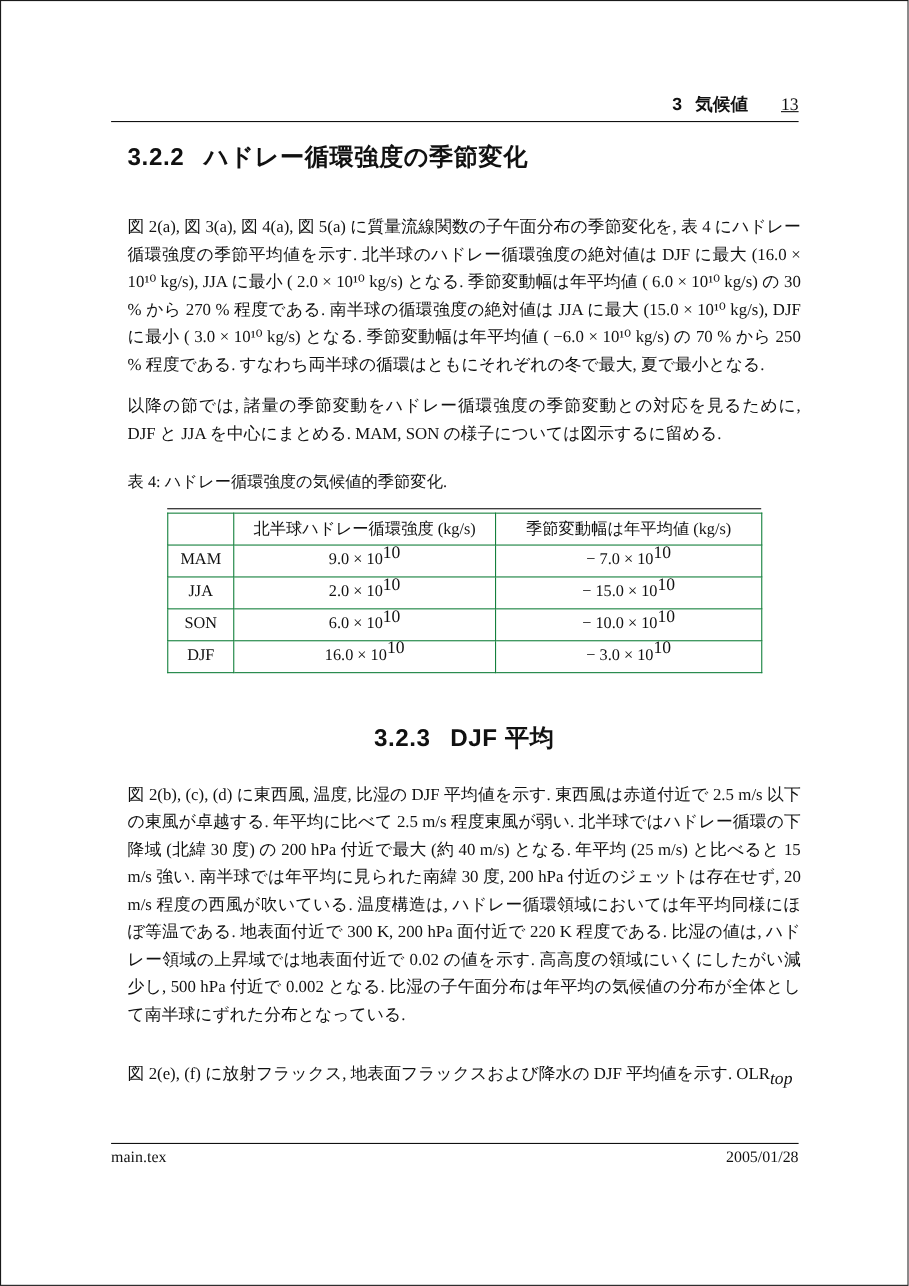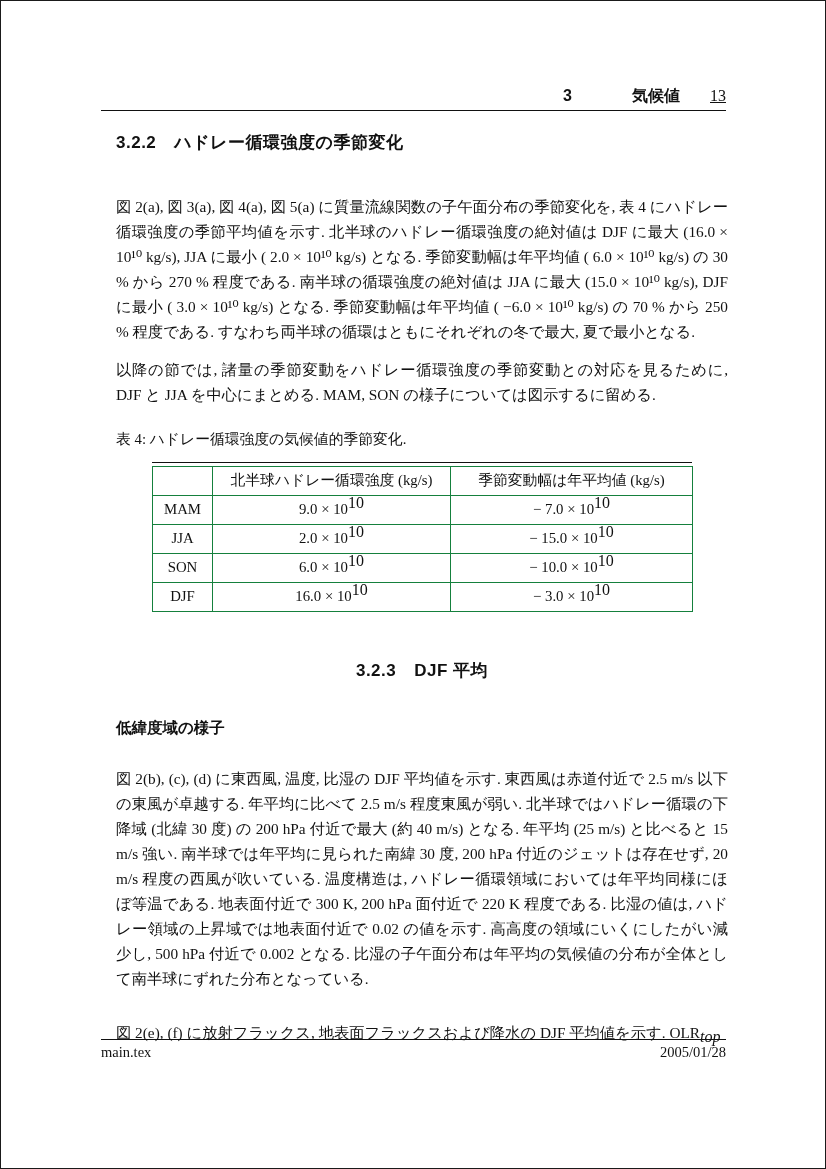--- a/index.html
+++ b/index.html
@@ -12,29 +12,29 @@
     box-sizing:border-box;
     font-family:"Liberation Serif","DejaVu Serif",serif;
     color:#111;
     overflow:hidden;
   }
 
   
   .running-head { position:absolute; top:86px; left:100px; right:99px; }
   .head-line { text-align:right; font-size:16px; line-height:18px; }
   .head-sec-no { font-family:"Liberation Sans","DejaVu Sans",sans-serif; font-weight:bold; margin-right:12px; }
-  .head-sec-title { font-family:"Liberation Sans","DejaVu Sans",sans-serif; font-weight:bold;margin-left:48px; }
+  .head-sec-title { font-family:"Liberation Sans","DejaVu Sans",sans-serif; font-weight:bold; }
   .head-page-no { margin-left:30px; font-family:"Liberation Serif","DejaVu Serif",serif;text-decoration:underline; }
   .head-rule { margin-top:5px; border-top:1px solid #111; height:0; }
 
   
   .content { position:absolute; top:132px; left:115px; width:612px; }
 
   h2.section {
-    margin:0; font-size:17px; line-height:20px;
+    margin:0; font-size:22px; line-height:20px;
     font-family:"Liberation Sans","DejaVu Sans",sans-serif; font-weight:bold;
     letter-spacing:0.5px;
   }
   h2.section .sec-num { margin-right:18px; }
   h3.subsection {
     margin:37px 0 0 0; font-size:15.5px; line-height:19px;
     font-family:"Liberation Sans","DejaVu Sans",sans-serif; font-weight:bold;
   }
 
   p.body {
@@ -133,21 +133,20 @@
             </tr>
           </tbody>
         </table>
       </div>
     </div>
 
     <h2 class="section" style="margin-top:49px;text-align:center;">
       <span class="sec-num">3.2.3</span><span>DJF 平均</span>
     </h2>
 
-    <h3 class="subsection">低緯度域の様子</h3>
 
     <p class="body p3">図 2(b), (c), (d) に東西風, 温度, 比湿の DJF 平均値を示す. 東西風は赤道付近で 2.5 m/s 以下の東風が卓越する. 年平均に比べて 2.5 m/s 程度東風が弱い. 北半球ではハドレー循環の下降域 (北緯 30 度) の 200 hPa 付近で最大 (約 40 m/s) となる. 年平均 (25 m/s) と比べると 15 m/s 強い. 南半球では年平均に見られた南緯 30 度, 200 hPa 付近のジェットは存在せず, 20 m/s 程度の西風が吹いている. 温度構造は, ハドレー循環領域においては年平均同様にほぼ等温である. 地表面付近で 300 K, 200 hPa 面付近で 220 K 程度である. 比湿の値は, ハドレー領域の上昇域では地表面付近で 0.02 の値を示す. 高高度の領域にいくにしたがい減少し, 500 hPa 付近で 0.002 となる. 比湿の子午面分布は年平均の気候値の分布が全体として南半球にずれた分布となっている.</p>
 
     <p class="body p4"><span>図 2(e), (f) に放射フラックス, 地表面フラックスおよび降水の DJF 平均値を示す. </span><span><span>OLR</span><sub class="olr-sub">top</sub></span></p>
 
   </div>
 
   <div class="page-footer">
     <div class="foot-rule"></div>
     <div class="foot-row">

